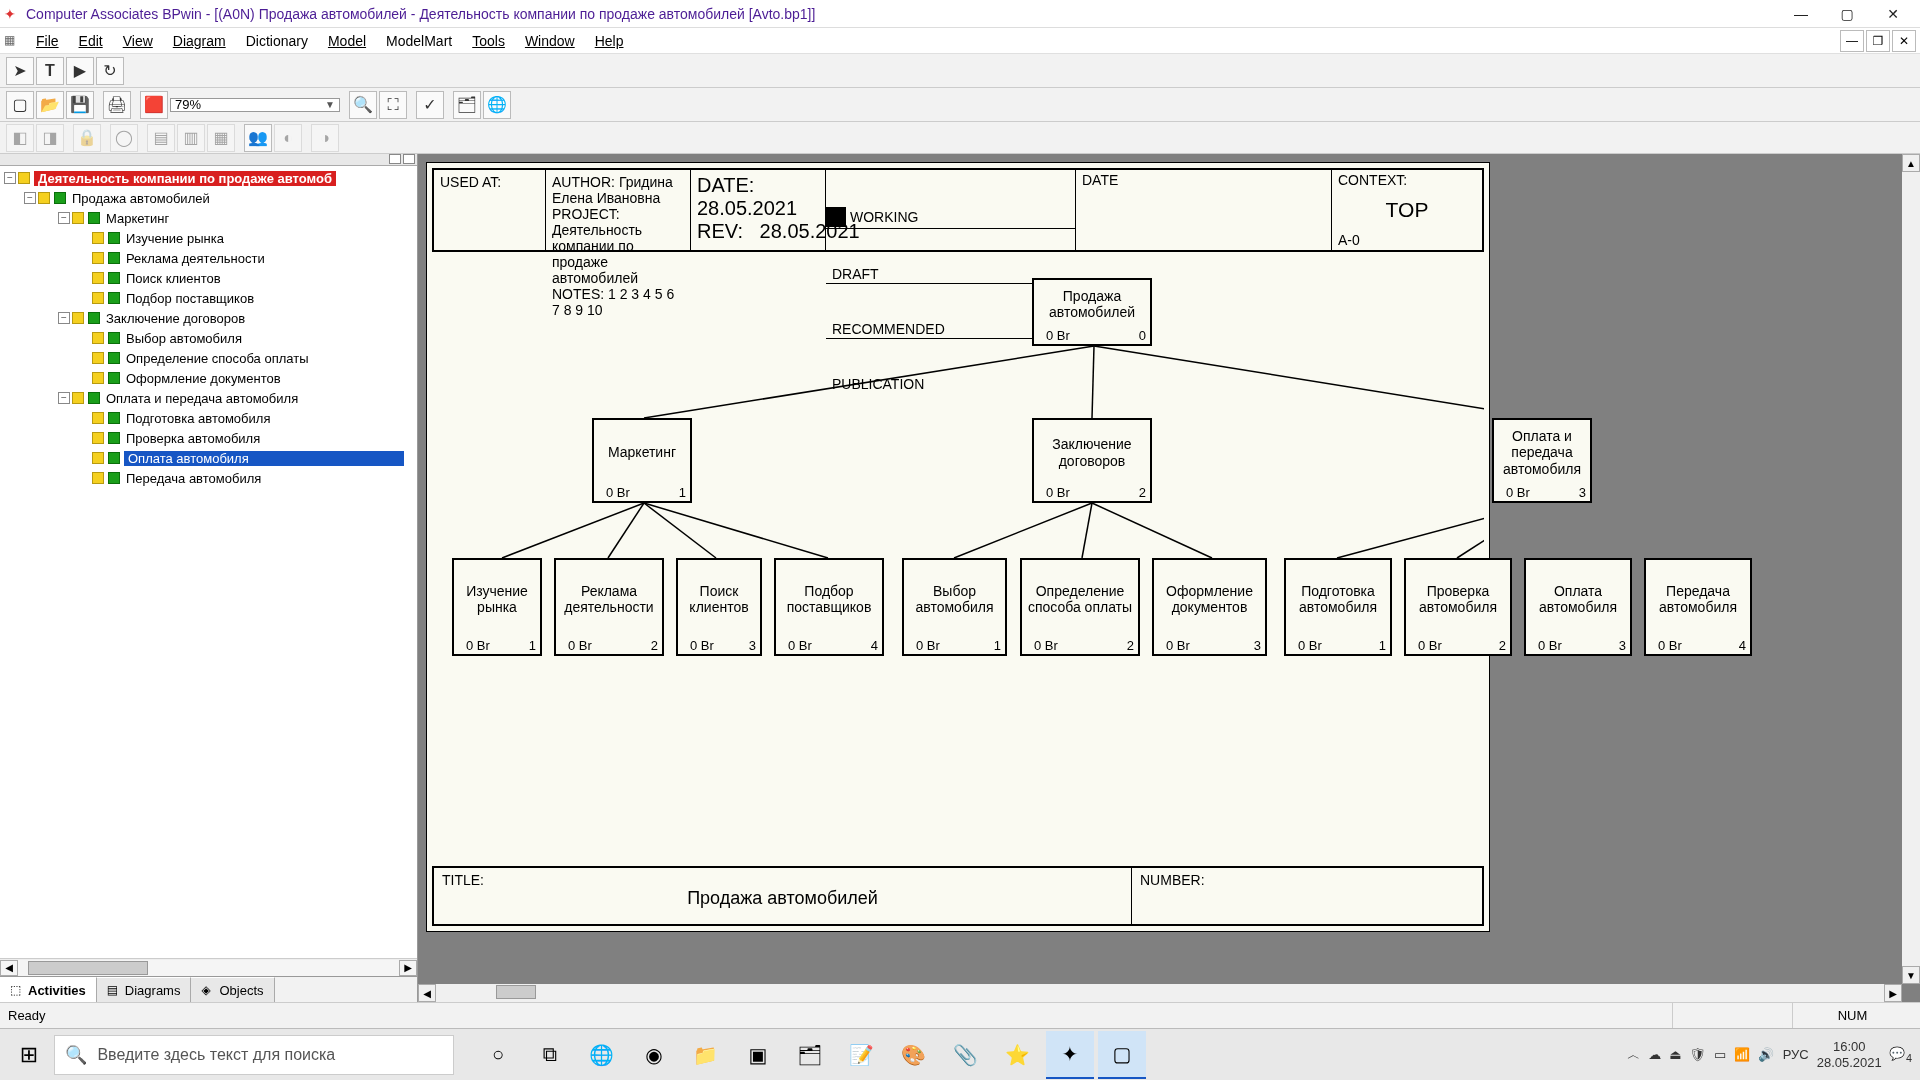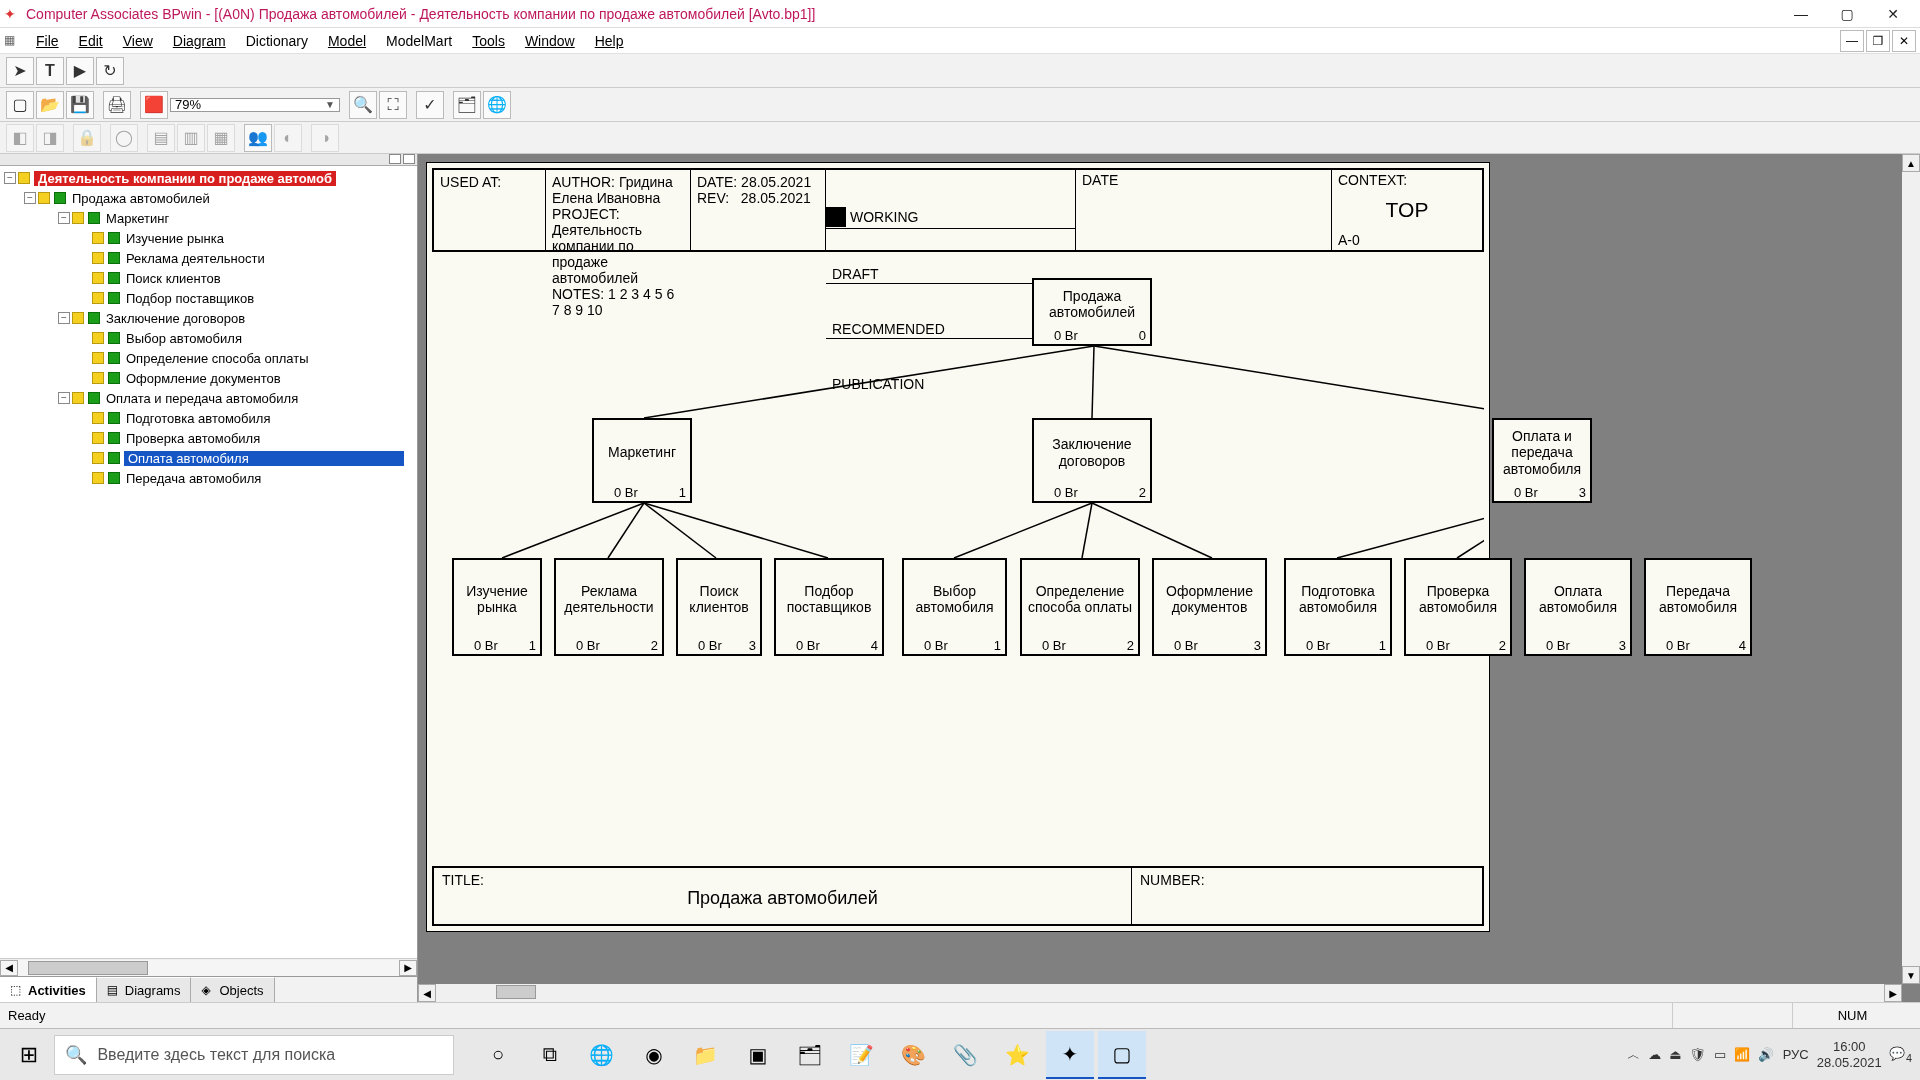--- a/index.html
+++ b/index.html
@@ -1,21 +1,21 @@
 <!DOCTYPE html>
 <html><head>
 <meta charset="utf-8">
 <style>
 * { box-sizing: border-box; margin: 0; padding: 0; font-family: "Segoe UI", Tahoma, sans-serif; }
 html, body { width: 1920px; height: 1080px; overflow: hidden; background: #fff; }
 
 
 .titlebar { height: 28px; background: #fff; display: flex; align-items: center; padding: 0 4px; border-bottom: 1px solid #ddd; }
 .titlebar .tb-icon { width: 16px; height: 16px; margin-right: 6px; color: #d33; font-size: 14px; }
-.titlebar .tb-text { font-size: 14px; flex: 1; color: #be185d; }
+.titlebar .tb-text { font-size: 14px; flex: 1; color: #4c1d95; }
 .titlebar .win-btn { width: 46px; height: 27px; display: flex; align-items: center; justify-content: center; font-size: 14px; color: #222; }
 
 
 .menubar { height: 26px; background: #fff; display: flex; align-items: center; padding: 0 4px; border-bottom: 1px solid #e0e0e0; }
 .menubar .mb-icon { width: 16px; height: 16px; margin-right: 6px; font-size: 12px; color: #666; }
 .menubar .mitem { padding: 2px 10px; font-size: 14px; color: #000; }
 .menubar .spacer { flex: 1; }
 .menubar .doc-btn { width: 24px; height: 22px; display: flex; align-items: center; justify-content: center; border: 1px solid #bbb; margin-left: 2px; font-size: 12px; }
 
 
@@ -57,21 +57,21 @@
 .side-tab { padding: 3px 10px; font-size: 13px; display: flex; align-items: center; gap: 4px; border-right: 1px solid #aaa; background: #fff; border-top: 1px solid #fff; }
 .side-tab.inactive { background: #e8e8e8; }
 .side-tab .ico { width: 14px; height: 14px; display:inline-block; font-size:12px; }
 
 
 .canvas-area { flex: 1; background: #808080; position: relative; overflow: hidden; }
 .paper { position: absolute; left: 8px; top: 8px; width: 1064px; height: 770px; background: #fafaf2; border: 1px solid #000; }
 .paper .headerblock { position: absolute; left: 5px; top: 5px; right: 5px; height: 84px; border: 2px solid #000; display: flex; }
 .headerblock .col1 { width: 112px; border-right: 1px solid #000; padding: 4px 6px; font-size: 14px; }
 .headerblock .col2 { flex: 1.5; border-right: 1px solid #000; padding: 4px 6px; font-size: 14px; display:flex; flex-direction:column; justify-content:space-between; }
-.headerblock .col3 { width: 135px; border-right: 1px solid #000; padding: 4px 6px; font-size: 14px; display:flex; flex-direction:column; }
+.headerblock .col3 { width: 135px; border-right: 1px solid #000; padding: 4px 6px; font-size: 20px; display:flex; flex-direction:column; }
 .headerblock .col4 { width: 250px; border-right: 1px solid #000; font-size: 14px; padding:0; display:flex; flex-direction:column; }
 .headerblock .col4 .srow { flex:1; border-bottom:1px solid #000; padding: 1px 6px; display:flex; align-items:center;margin-top:36px; }
 .headerblock .col4 .srow:last-child { border-bottom:none; }
 .headerblock .col4 .blackbox { width:20px; height:20px; background:#000; margin-right:4px; margin-left:-6px; }
 .headerblock .col5 { width: 256px; border-right: 1px solid #000; padding: 2px 6px; font-size: 14px; display:flex;}
 .headerblock .col5 .rd { flex:1; }
 .headerblock .col5 .dt { }
 .headerblock .col6 { width: 150px; padding: 2px 6px; font-size: 14px; display:flex; flex-direction:column; justify-content:space-between; }
 
 .footer { position: absolute; left: 5px; right: 5px; bottom: 5px; height: 60px; border: 2px solid #000; display: flex; font-size: 15px; }
@@ -81,21 +81,21 @@
 .footer .fcol2 { flex: 1; align-items:center; }
 .footer .fcol3 { width: 350px; }
 .footer .flabel { font-size: 14px; }
 .footer .fval { font-size: 17px; text-align:center; margin-top:6px; }
 
 
 .diagram { position: absolute; left: 5px; top: 95px; right: 5px; bottom: 70px; }
 .node { position: absolute; background: #fafaf2; }
 .node .box { border: 2px solid #000; width: 100%; height: 100%; display: flex; flex-direction: column; text-align: center; }
 .node .nlabel { flex:1; display:flex; align-items:center; justify-content:center; font-size: 14px; padding: 2px 4px; line-height:1.15; }
-.node .nfoot { display:flex; justify-content:space-between; font-size: 13px; padding: 0 4px 1px 20px; }
+.node .nfoot { display:flex; justify-content:space-between; font-size: 13px; padding: 0 4px 1px 12px; }
 .node .shadow { position:absolute; left:6px; top:6px; right:-6px; bottom:-6px; background: repeating-linear-gradient(45deg,#888,#888 1px,transparent 1px,transparent 3px); z-index:-1; border:1px solid #555; }
 
 svg.lines { position:absolute; left:0; top:0; width:100%; height:100%; pointer-events:none; }
 
 
 .canvas-hscroll { position:absolute; left:0; right:18px; bottom:0; height:18px; background:#eee; display:flex; }
 .canvas-hscroll .arr { width:18px; height:18px; border:1px solid #aaa; background:#f0f0f0; display:flex;align-items:center;justify-content:center;font-size:10px; }
 .canvas-hscroll .track { flex:1; background:#f0f0f0; position:relative; }
 .canvas-hscroll .thumb { position:absolute; left:60px; width:40px; top:1px; height:14px; background:#ccc; border:1px solid #999; }
 .canvas-vscroll { position:absolute; right:0; top:0; bottom:18px; width:18px; background:#eee; display:flex; flex-direction:column; }

